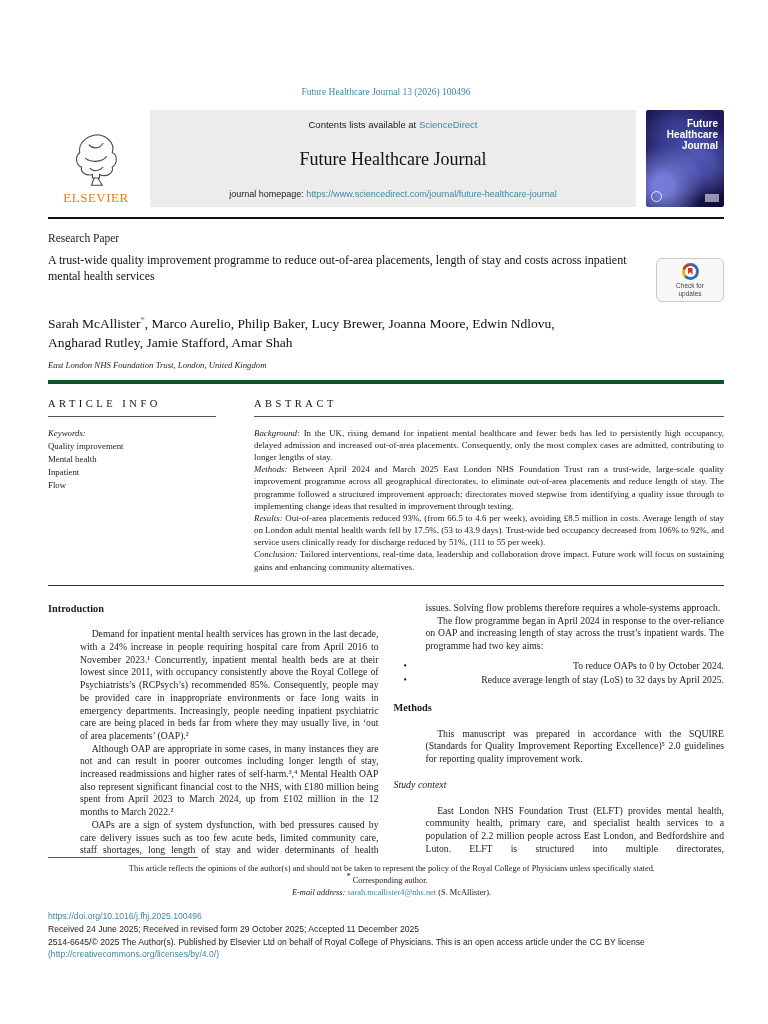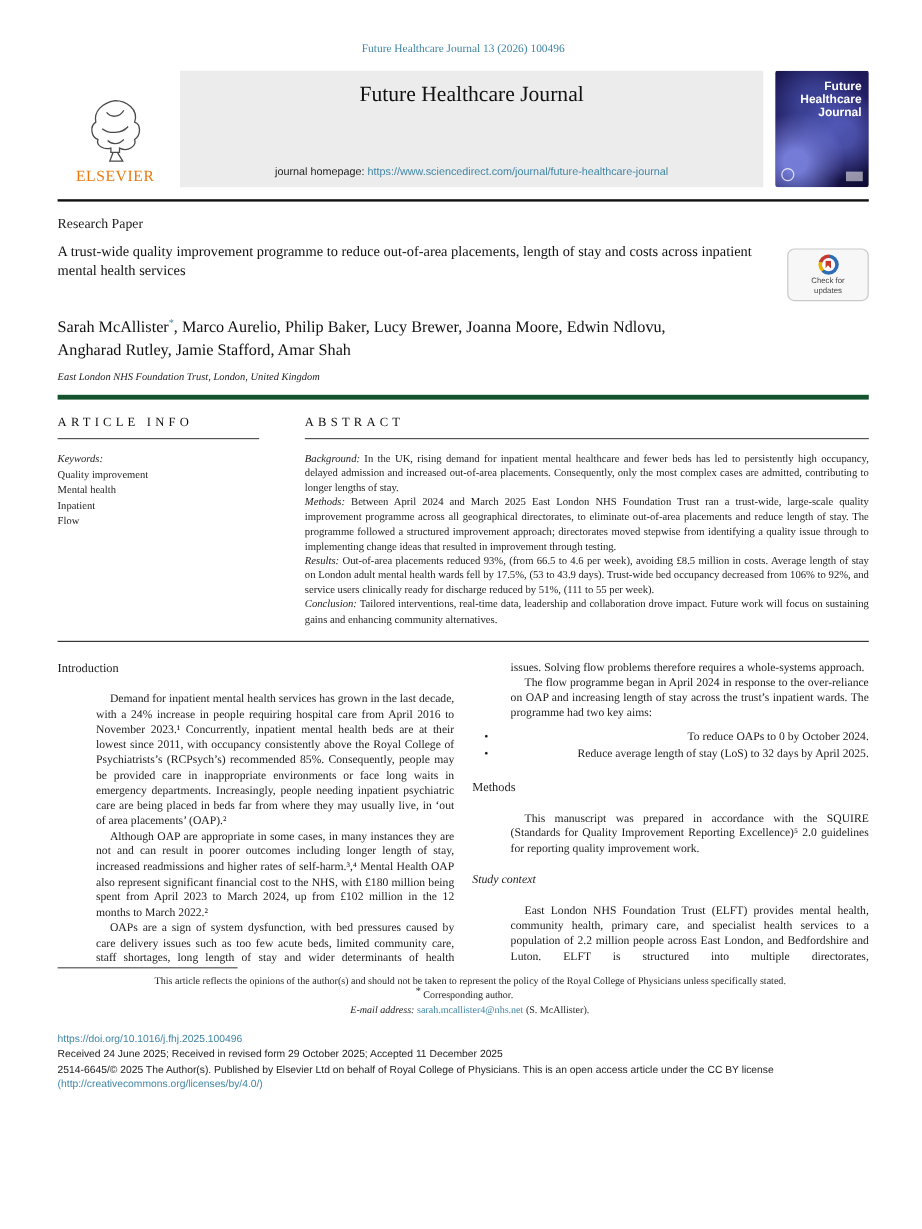--- a/index.html
+++ b/index.html
@@ -1,20 +1,20 @@
 <!DOCTYPE html>
 <html><head>
 <meta charset="utf-8">
 <style>
   html,body{margin:0;padding:0;width:768px;height:1024px;background:#fff;overflow:hidden;}
   body{font-family:"Liberation Serif",serif;color:#1c1c1c;-webkit-font-smoothing:antialiased;}
   .page{padding:0 44px 0 48px;}
 
   
-  .citation{padding-top:36px;text-align:center;font-size:9.5px;color:#4186a5;}
+  .citation{padding-top:52px;text-align:center;font-size:9.5px;color:#4186a5;margin-top:35px;}
 
   
   .banner{display:flex;margin-top:13px;height:97px;align-items:stretch;}
   .logo-col{width:96px;display:flex;flex-direction:column;align-items:center;justify-content:flex-end;padding-bottom:1px;}
   .logo-col svg{display:block;}
   .elsevier-word{color:#e87a10;font-size:13px;letter-spacing:.5px;margin-top:1px;}
   .banner-center{flex:1;background:#ececec;margin:0 10px 0 6px;display:flex;flex-direction:column;justify-content:space-between;text-align:center;padding:9px 4px 8px;}
   .contents-line{font-family:"Liberation Sans",sans-serif;font-size:9.5px;color:#222;}
   .journal-name{font-size:18px;color:#111;}
   .homepage-line{font-family:"Liberation Sans",sans-serif;font-size:9px;color:#222;}
@@ -54,21 +54,21 @@
   .abs-col{flex:1;}
   .sec-heading{font-size:10.5px;letter-spacing:3.5px;color:#111;border-bottom:1px solid #555;padding-bottom:7px;margin-bottom:10px;}
   .kw-label{font-style:italic;font-size:8.8px;line-height:1.5;}
   .kw{font-size:8.8px;line-height:1.5;}
   .abs-section{font-size:8.9px;line-height:1.37;text-align:justify;}
   .abs-label{font-style:italic;}
 
   
   .body-cols{display:flex;gap:15px;margin-top:16px;}
   .col{flex:1;font-size:9.7px;line-height:1.31;text-align:justify;}
-  .body-heading{font-weight:normal;font-size:10.3px;margin:0 0 13px;}
+  .body-heading{font-weight:bold;font-size:10.3px;margin:0 0 13px;}
   .col p{margin:0;text-indent:1.2em;padding-left:32px;}
   .col p.noindent{text-indent:0;}
   .col p.runon{text-align-last:justify;}
   .subheading{font-style:italic;font-weight:normal;font-size:9.9px;margin:13px 0 13px;}
   ul.aims{list-style:none;margin:7px 0 11px;padding-left:10px;}
   ul.aims li{padding-left:10px;position:relative;margin-bottom:2px;text-align:right;}
   ul.aims li::before{content:"•";position:absolute;left:0;top:0;}
   .mt-heading{margin-top:14px;}
 
   
@@ -97,20 +97,21 @@
             <path d="M18 30 C24 35 36 35 42 28"></path>
             <path d="M23 41 C27 45 33 45 38 40"></path>
             <path d="M28 52 L25 60 L37 60 L32 52"></path>
           </g>
         </svg>
       </span>
       <span class="elsevier-word">ELSEVIER</span>
     </div>
 
     <div class="banner-center">
+      <div class="contents-line"><span>Contents lists available at </span><span class="lnk">ScienceDirect</span></div>
       <div class="journal-name">Future Healthcare Journal</div>
       <div class="homepage-line"><span>journal homepage: </span><span class="lnk">https://www.sciencedirect.com/journal/future-healthcare-journal</span></div>
     </div>
 
     <div class="cover">
       <div class="cover-title">Future Healthcare Journal</div>
       <div class="cover-logos">
         <span class="cover-crest"></span>
         <span class="cover-mark"></span>
       </div>

